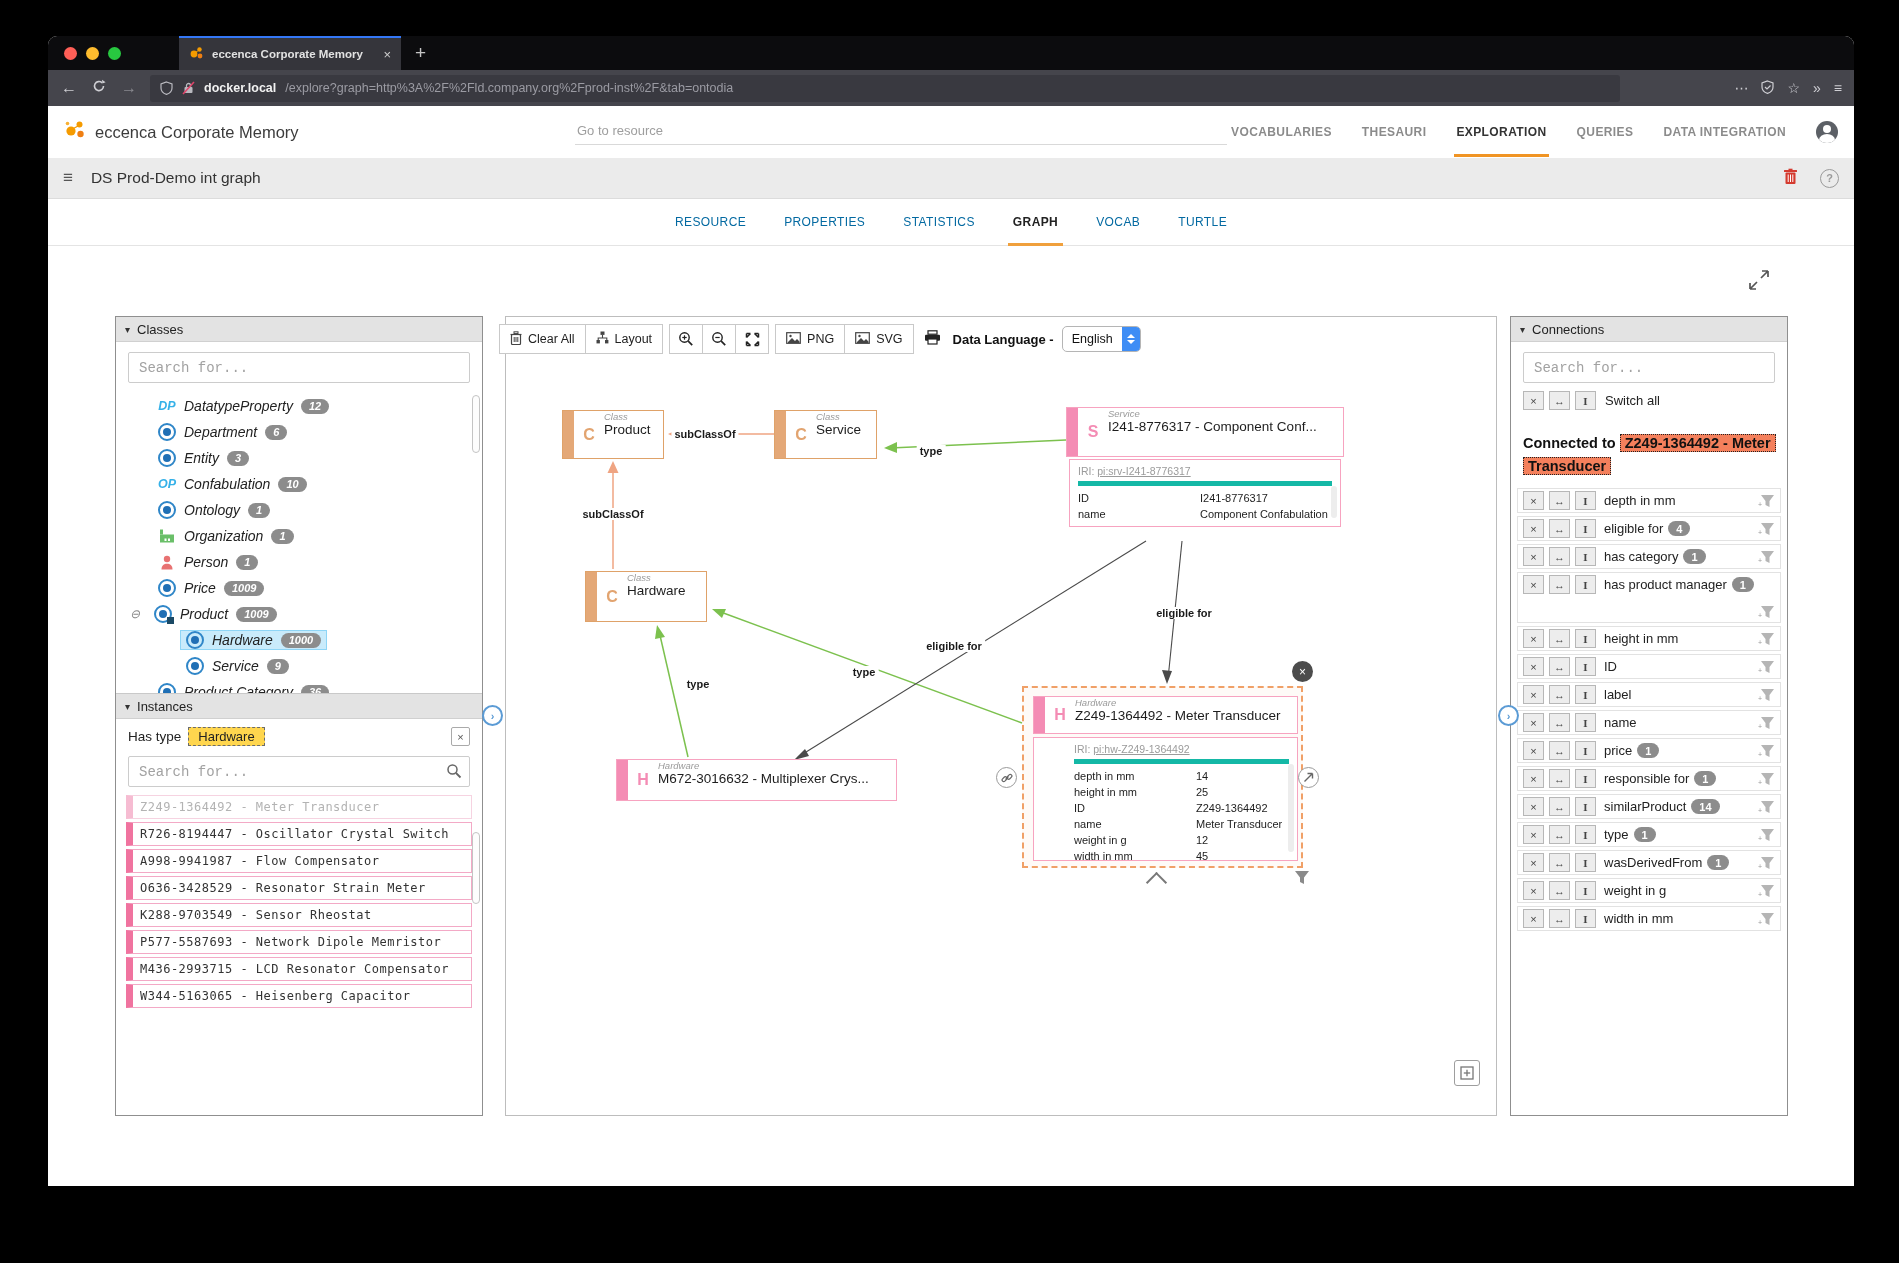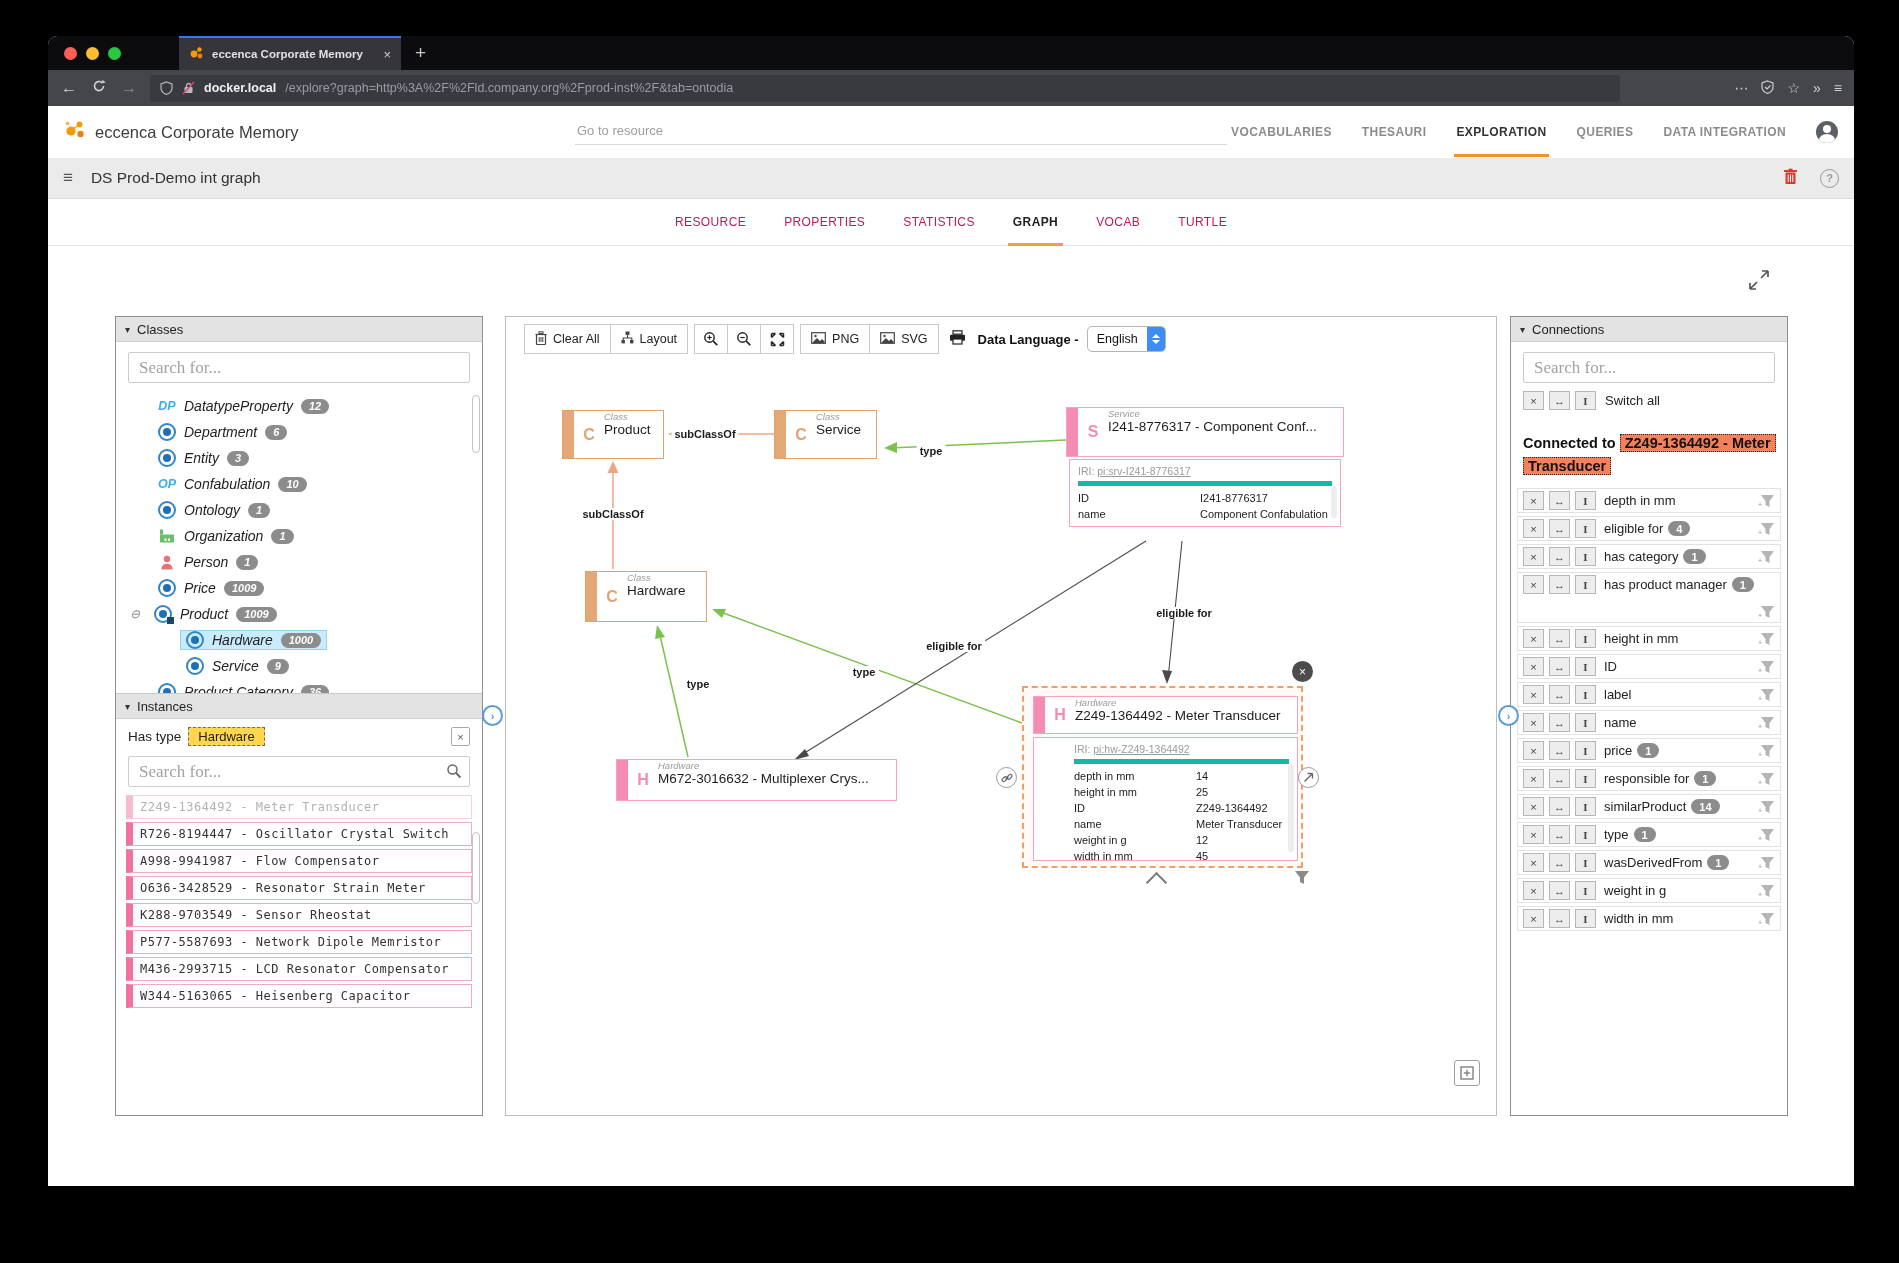--- a/index.html
+++ b/index.html
@@ -36,32 +36,32 @@
   .avatar::after{content:"";position:absolute;left:3px;top:13px;width:16px;height:12px;border-radius:50%;background:#fff;}
   
   .titlebar{height:40px;background:#ebebeb;border-bottom:1px solid #dcdcdc;display:flex;align-items:center;gap:18px;padding:0 15px;flex:none;}
   .burger{font-size:17px;color:#555;}
   .ptitle{font-size:15.5px;color:#333;}
   .titlebar .right{margin-left:auto;display:flex;align-items:center;gap:22px;}
   .helpdot{width:17px;height:17px;border-radius:50%;border:1.5px solid #9a9a9a;color:#9a9a9a;font-size:11px;display:flex;align-items:center;justify-content:center;font-weight:bold;}
   
   .pagebody{position:relative;flex:1;background:#fff;overflow:hidden;}
   .ptabs{position:absolute;top:0;left:0;right:0;height:46px;border-bottom:1px solid #e4e4e4;display:flex;justify-content:center;gap:38px;}
-  .ptab{height:100%;display:flex;align-items:center;position:relative;font-size:12px;color:#be185d;letter-spacing:.4px;cursor:pointer;}
+  .ptab{height:100%;display:flex;align-items:center;position:relative;font-size:12px;color:#0369a1;letter-spacing:.4px;cursor:pointer;}
   .ptab.active{color:#222;font-weight:bold;}
   .ptab.active::after{content:"";position:absolute;left:-5px;right:-5px;bottom:-1px;height:3px;background:#f0a03c;}
   .expandbtn{position:absolute;left:1700px;top:70px;width:22px;height:22px;}
   
   .sidepanel{position:absolute;top:117px;height:800px;background:#fff;border:1px solid #8f8f8f;box-sizing:border-box;overflow:hidden;}
   .leftpanel{left:67px;width:368px;}
   .rightpanel{left:1462px;width:278px;}
   .sechead{height:24px;background:#e3e3e3;display:flex;align-items:center;gap:7px;padding:0 9px;font-size:13px;color:#222;border-bottom:1px solid #d0d0d0;}
   .sechead .tri{font-size:10px;color:#333;}
   .searchrow{margin:10px 12px 6px 12px;position:relative;}
-  .searchrow input{width:100%;box-sizing:border-box;height:31px;border:1px solid #ccc;border-radius:2px;padding:0 30px 0 10px;font-size:17px;color:#444;outline:none;font-family:Liberation Serif, serif;}
+  .searchrow input{width:100%;box-sizing:border-box;height:31px;border:1px solid #ccc;border-radius:2px;padding:0 30px 0 10px;font-size:14px;color:#444;outline:none;font-family:Liberation Mono, monospace;}
   .searchrow input::placeholder{color:#a2a2a2;}
   .searchrow .mag{position:absolute;right:8px;top:7px;}
   
   .classlist{height:300px;overflow:hidden;position:relative;padding-top:4px;font-style:italic;}
   .citem{display:flex;align-items:center;height:26px;padding-left:36px;font-size:14px;color:#222;cursor:pointer;}
   .citem.haskid{padding-left:14px;}
   .citem.child{padding-left:64px;}
   .rowbox{display:flex;align-items:center;gap:8px;padding:1px 5px;border:1px solid transparent;}
   .citem.selected .rowbox{background:#c9ebfb;border-color:#8ed5f6;}
   .expander{width:16px;color:#8a8a8a;font-size:12px;margin-right:2px;}
@@ -90,21 +90,21 @@
   .connhl{background:#f4805c;border:1px dotted #222;padding:0 4px;box-decoration-break:clone;-webkit-box-decoration-break:clone;}
   .connlist{margin:2px 6px;}
   .connrow{display:flex;align-items:center;gap:5px;border:1px solid #e2e2e2;margin-bottom:3px;padding:2px 5px;min-height:19px;}
   .connrow .clabel{font-size:13px;color:#222;margin-left:3px;white-space:nowrap;}
   .connrow .funnel{margin-left:auto;}
   .connrow.tall{flex-wrap:wrap;}
   .connrow.tall .funnel{margin-left:auto;}
   .connrow.tall .break{flex-basis:100%;height:0;}
   
   .canvas{position:absolute;left:457px;top:117px;width:992px;height:800px;border:1px solid #bdbdbd;box-sizing:border-box;background:#fff;}
-  .gtoolbar{position:absolute;left:-7px;top:7px;display:flex;align-items:center;z-index:5;margin-left:25px;}
+  .gtoolbar{position:absolute;left:-7px;top:7px;display:flex;align-items:center;z-index:5;}
   .tbtn{height:28px;border:1px solid #c9c9c9;background:#fff;display:flex;align-items:center;gap:6px;padding:0 10px;font-size:12.5px;color:#222;margin-right:-1px;cursor:pointer;}
   .tgap{width:7px;}
   .tsq{width:32px;justify-content:center;padding:0;}
   .dlang{display:flex;align-items:center;gap:8px;margin-left:8px;}
   .dlang .lbl{font-size:13px;font-weight:bold;color:#111;}
   .selectbox{display:flex;align-items:center;border:1px solid #b5b5b5;border-radius:5px;background:#fff;height:24px;overflow:hidden;}
   .selectbox .val{font-size:12.5px;color:#111;padding:0 9px;}
   .stepper{width:18px;height:24px;background:#3e8df5;display:flex;flex-direction:column;align-items:center;justify-content:center;gap:2px;}
   .stepper b{width:0;height:0;border-left:4px solid transparent;border-right:4px solid transparent;}
   .stepper .up{border-bottom:4px solid #fff;}

